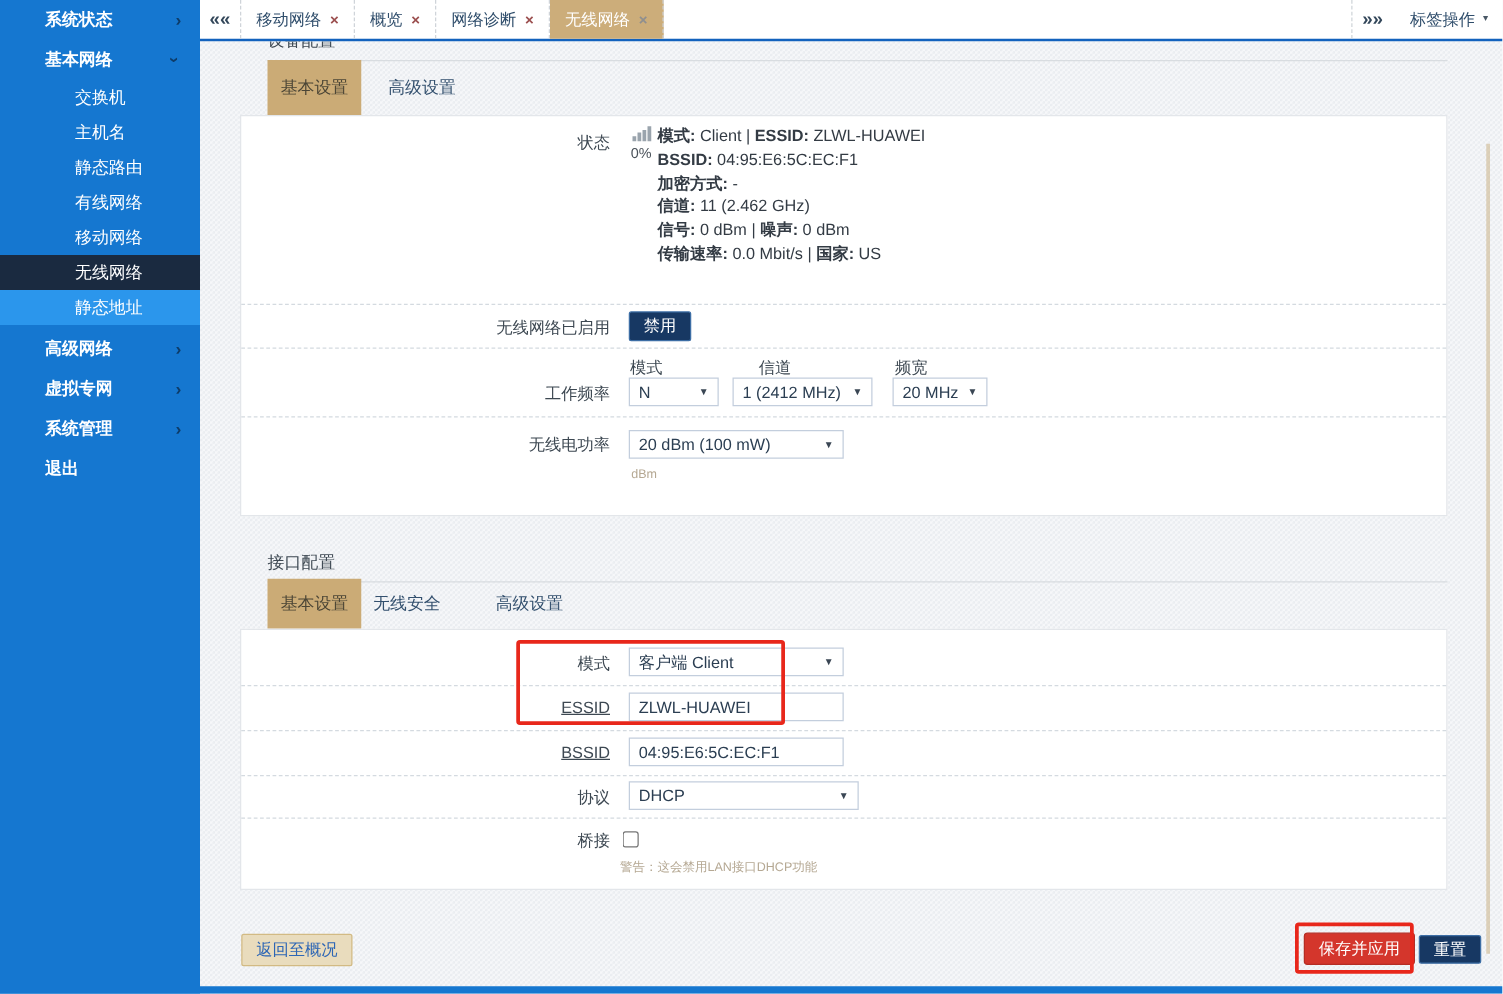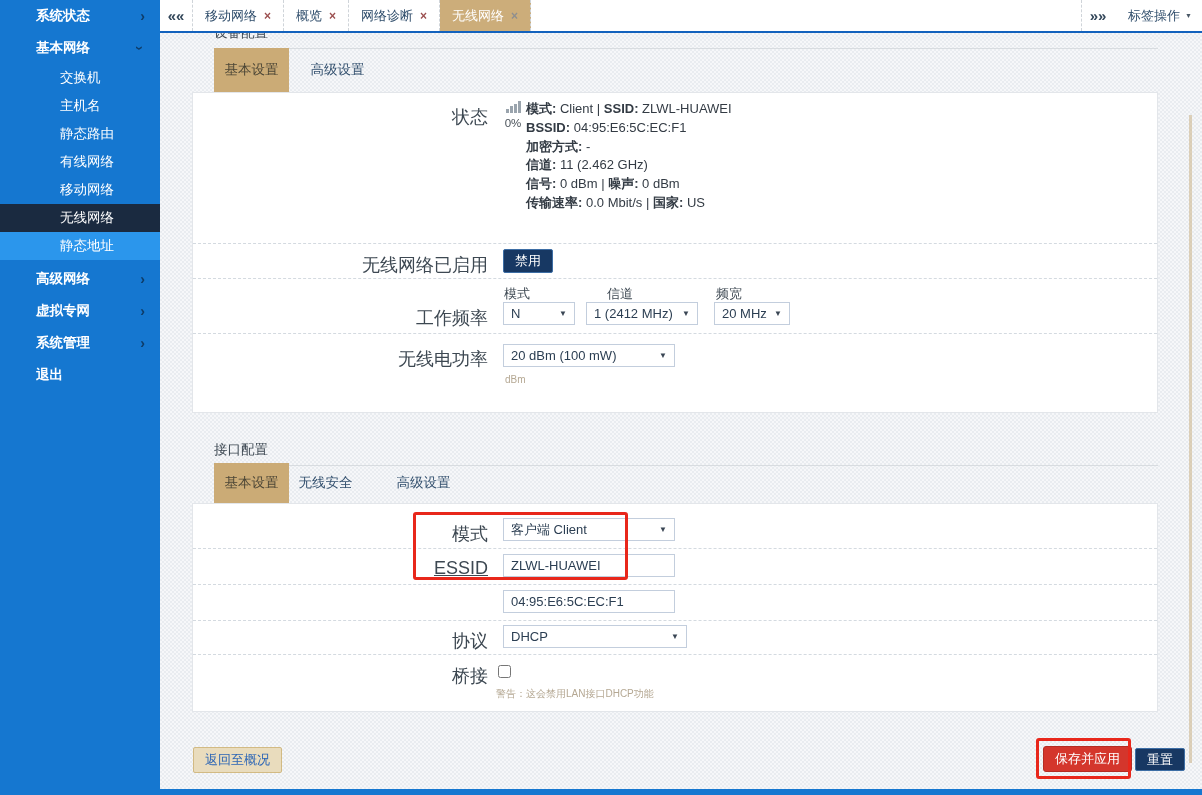--- a/index.html
+++ b/index.html
@@ -40,21 +40,21 @@
       linear-gradient(45deg,#e9ecf0 25%,transparent 25%,transparent 75%,#e9ecf0 75%);
     background-size:4px 4px; background-position:0 0,2px 2px;
   }
   .sec-title { position:absolute; left:54px; font-size:13.5px; color:#3d4852; }
   .tabstrip-line { position:absolute; left:54px; width:944px; height:1px; background:#d8dce0; }
   .sec-tab { position:absolute; width:75px; text-align:center; color:#33506e; font-size:13.5px; cursor:pointer; }
   .sec-tab.active { background:#cbab76; color:#4c4636; }
   .card { position:absolute; left:32px; width:966px; background:#ffffff; border:1px solid #e3e6ea; }
   .frow { position:absolute; left:0; width:964px; }
   .frow.bt { border-top:1px dashed #d4dae0; }
-  .flabel { position:absolute; left:0; width:295px; text-align:right; color:#3d4852; font-size:18px; }
+  .flabel { position:absolute; left:0; width:295px; text-align:right; color:#3d4852; font-size:13px; }
   .flabel.link { text-decoration:underline; }
   
   .sigwrap { position:absolute; left:307px; top:8px; width:26px; text-align:center; }
   .sigbars { display:inline-flex; align-items:flex-end; gap:1px; height:12px; }
   .sigbars i { display:block; width:3px; background:#9aa4ad; }
   .sigpct { font-size:11.5px; color:#4a525a; margin-top:1px; }
   .stlines { position:absolute; left:333px; top:7px; line-height:18.8px; font-size:13px; color:#333b44; }
   .sb { font-weight:bold; }
   
   .btn-navy { background:#173863; border:1px solid #3d6ea5; color:#fff; font-size:13px; border-radius:2px; padding:0 11px; cursor:pointer; font-family:inherit; }
@@ -154,21 +154,21 @@
       <div class="sigwrap">
         <span class="sigbars">
             <i style="height:4px;"></i>
             <i style="height:7px;"></i>
             <i style="height:9px;"></i>
             <i style="height:12px;"></i>
           </span>
         <div class="sigpct">0%</div>
       </div>
       <div class="stlines">
-        <div><span class="sb">模式:</span><span> Client | </span><span class="sb">SSID:</span><span> ZLWL-HUAWEI</span></div>
+        <div><span class="sb">模式:</span><span> Client | </span><span class="sb">ESSID:</span><span> ZLWL-HUAWEI</span></div>
         <div><span class="sb">BSSID:</span><span> 04:95:E6:5C:EC:F1</span></div>
         <div><span class="sb">加密方式:</span><span> -</span></div>
         <div><span class="sb">信道:</span><span> 11 (2.462 GHz)</span></div>
         <div><span class="sb">信号:</span><span> 0 dBm | </span><span class="sb">噪声:</span><span> 0 dBm</span></div>
         <div><span class="sb">传输速率:</span><span> 0.0 Mbit/s | </span><span class="sb">国家:</span><span> US</span></div>
       </div>
     </div>
 
     <div class="frow bt" style="top:150px; height:35px;">
       <div class="flabel" style="top:9px;">无线网络已启用</div>
@@ -219,20 +219,21 @@
         <span class="caret">▼</span>
       </div>
     </div>
 
     <div class="frow bt" style="top:44px; height:36px;">
       <div class="flabel link" style="top:9px;">ESSID</div>
       <input class="txt" style="left: 310px; top: 5px; width: 172px;" value="ZLWL-HUAWEI">
     </div>
 
     <div class="frow bt" style="top:80px; height:36px;">
+      <div class="flabel link" style="top:9px;">BSSID</div>
       <input class="txt" style="left: 310px; top: 5px; width: 172px;" value="04:95:E6:5C:EC:F1">
     </div>
 
     <div class="frow bt" style="top:116px; height:34px;">
       <div class="flabel" style="top:8px;">协议</div>
       <div class="sel" style="left:310px; top:4px; width:184px;">
         <span>DHCP</span>
         <span class="caret">▼</span>
       </div>
     </div>

